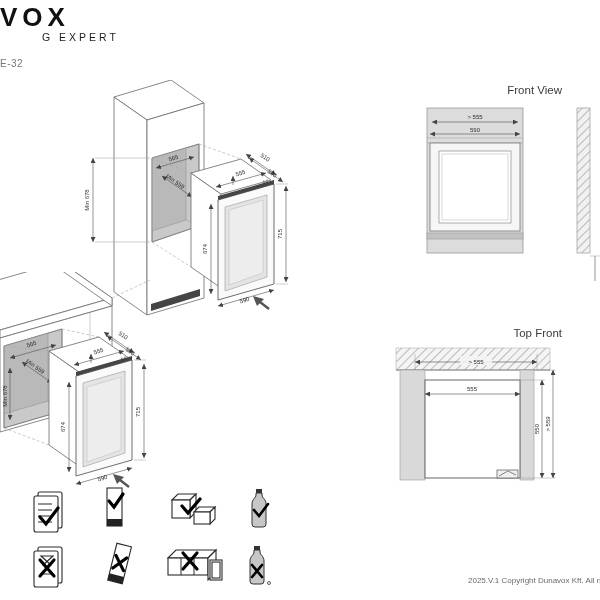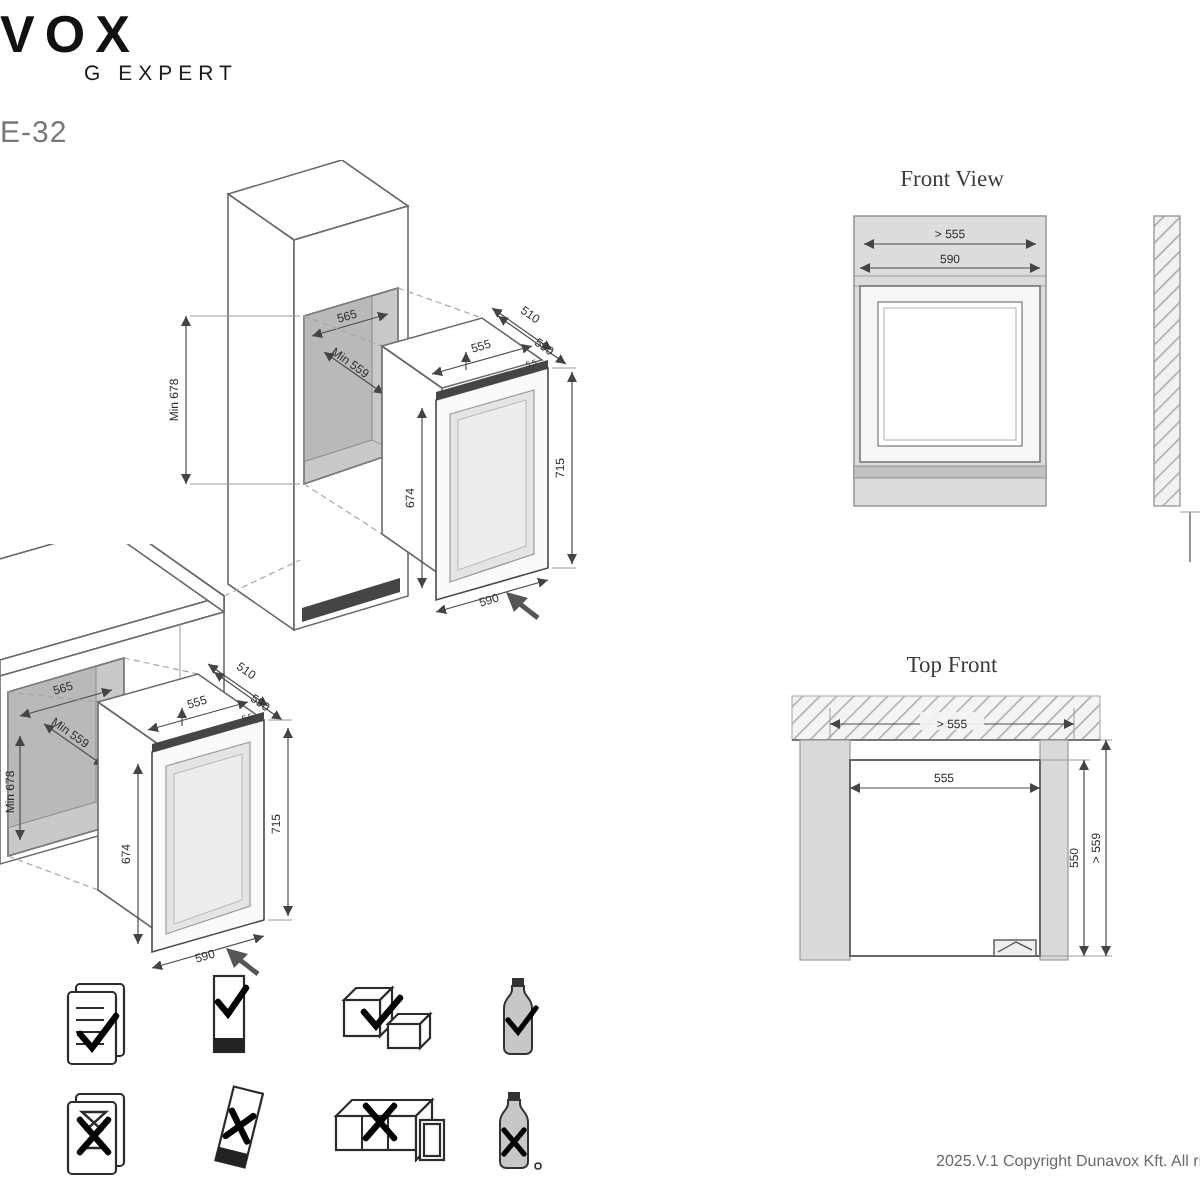--- a/index.html
+++ b/index.html
@@ -1,22 +1,22 @@
 <!DOCTYPE html>
 <html><head>
 <meta charset="utf-8">
 <style>
   html,body{margin:0;padding:0;background:#fff;}
   .page{position:relative;width:600px;height:600px;background:#fff;overflow:hidden;
         font-family:"Liberation Sans",sans-serif;}
   .abs{position:absolute;}
   .logo{left:0;top:2px;font-size:26px;font-weight:800;letter-spacing:5px;color:#111;}
   .tagline{left:0;top:31px;font-size:10.5px;font-weight:400;letter-spacing:3px;color:#1c1c1c;margin-left:42px;}
-  .model{left:0;top:58px;font-size:15px;color:#787878;letter-spacing:.5px;}
-  .view-title{width:172px;text-align:center;font-size:11.5px;color:#3c3c3c;font-family:Liberation Serif, serif;}
+  .model{left:0;top:58px;font-size:10px;color:#787878;letter-spacing:.5px;}
+  .view-title{width:172px;text-align:right;font-size:11.5px;color:#3c3c3c;}
   .copyright{left:468px;top:576px;font-size:8px;color:#6b6b6b;white-space:nowrap;}
   svg{display:block;}
   svg text{font-family:"Liberation Sans",sans-serif;font-size:6px;fill:#2e2e2e;}
   text.tiny{font-size:4px;}
   .outline{fill:#ffffff;stroke:#6a6a6a;stroke-width:.8;}
   .niche{fill:#c9c9c9;stroke:#7d7d7d;stroke-width:.7;}
   .backwall{fill:#b9b9b9;stroke:#8a8a8a;stroke-width:.5;}
   .dimline{stroke:#4d4d4d;stroke-width:.6;fill:none;}
   .ext{stroke:#9a9a9a;stroke-width:.5;fill:none;}
   .proj{stroke:#a6a6a6;stroke-width:.6;fill:none;stroke-dasharray:3,2;}

